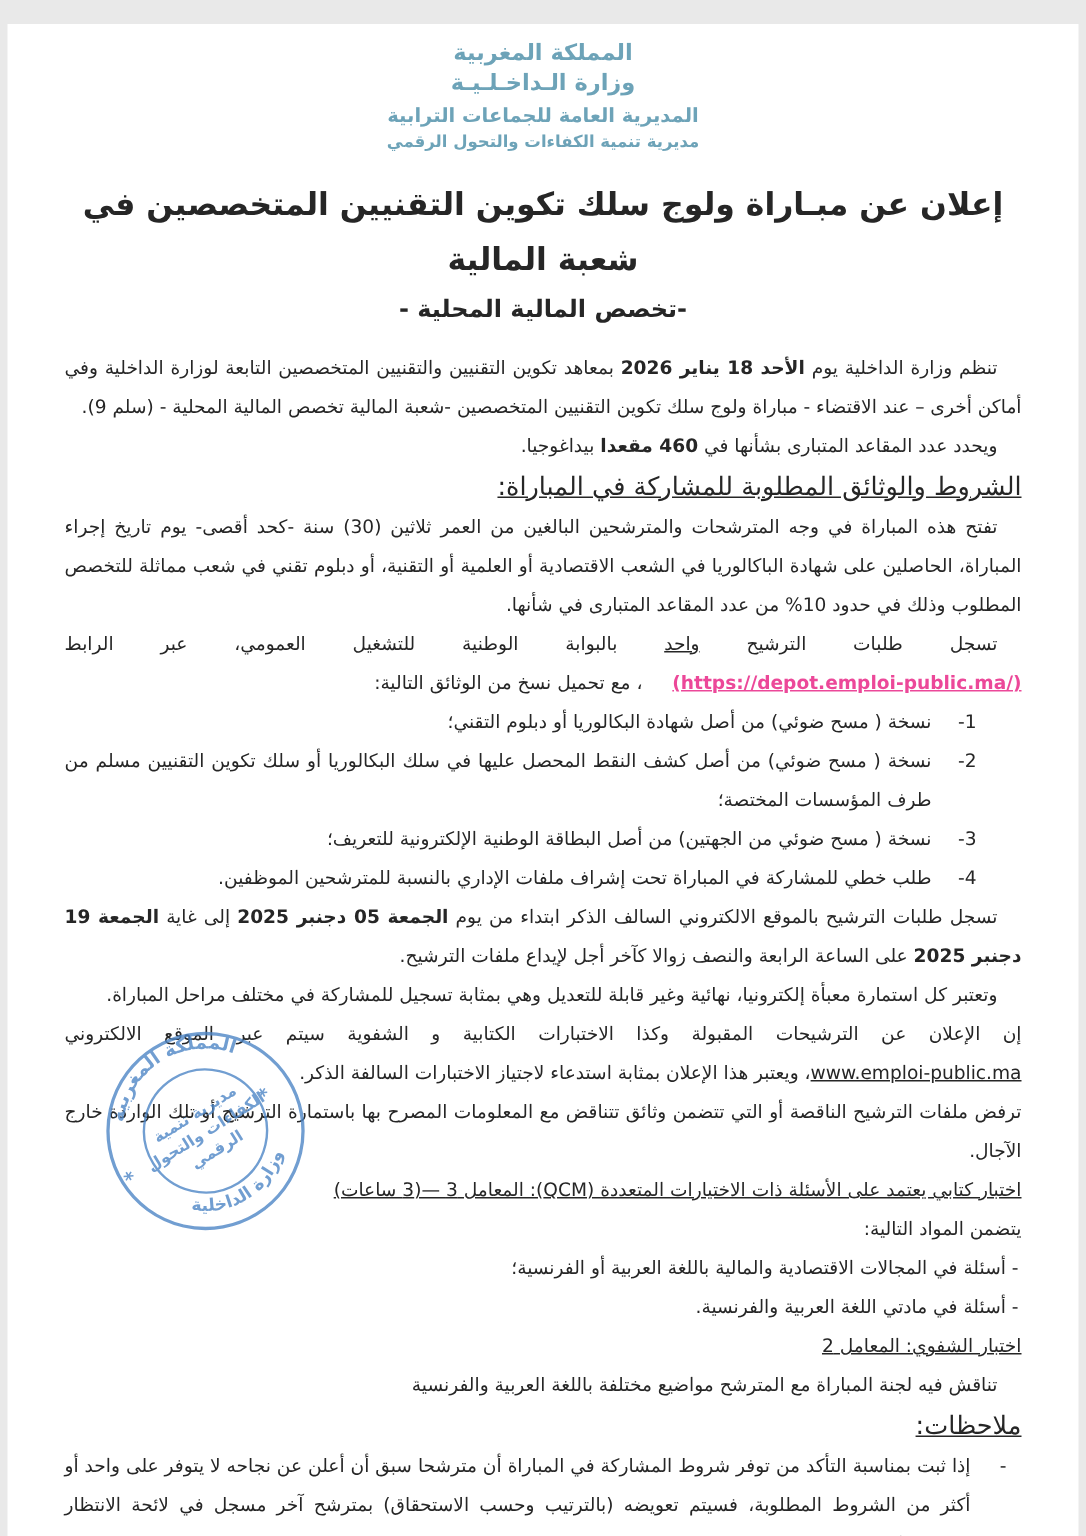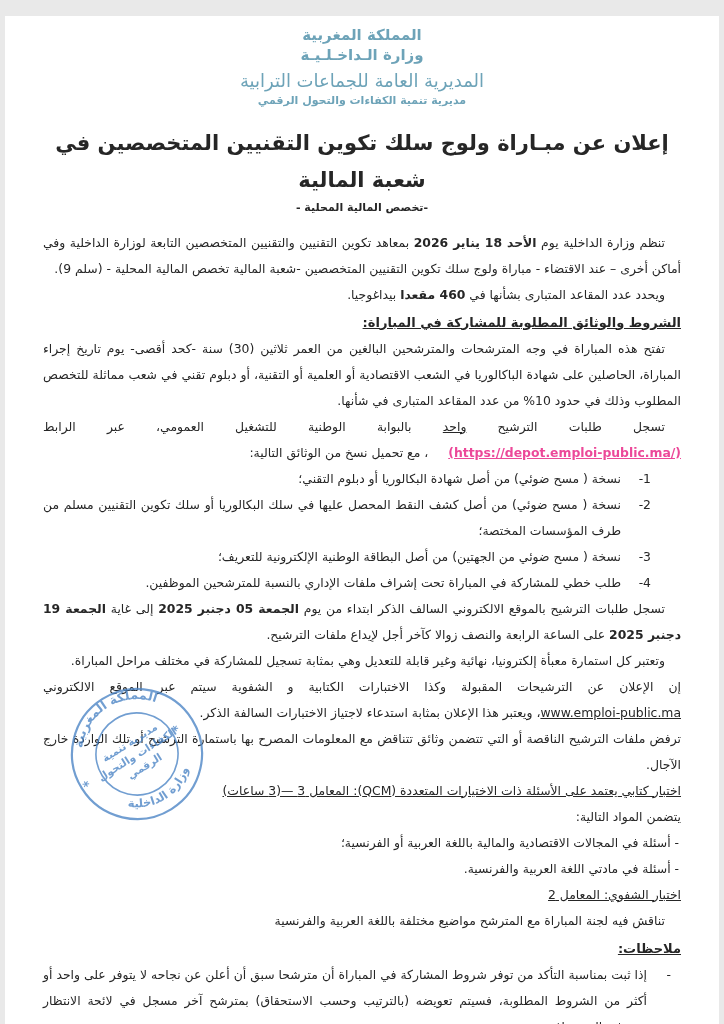--- a/index.html
+++ b/index.html
@@ -12,34 +12,34 @@
     color:#262626;
     direction:rtl;
     overflow:hidden;
     box-sizing:border-box;
     padding:10px 38px 0 38px;
   }
   
   .letterhead{text-align:center;color:#6da3b8;line-height:1.32;}
   .lh-1{font-size:15px;font-weight:bold;}
   .lh-2{font-size:15px;font-weight:bold;letter-spacing:1px;}
-  .lh-3{font-size:18px;font-weight:normal;margin-top:3px;}
+  .lh-3{font-size:13px;font-weight:bold;margin-top:3px;}
   .lh-4{font-size:11px;font-weight:bold;margin-top:2px;}
   
   .doc-title{text-align:center;margin-top:16px;line-height:1.75;}
   .title-1{font-size:21px;font-weight:bold;}
-  .title-2{font-size:11px;font-weight:bold;}
+  .title-2{font-size:16px;font-weight:bold;}
   
   .body-text{margin-top:12px;font-size:12.4px;line-height:26px;}
   .para{text-align:justify;margin:0;}
   .indent{text-indent:16px;}
   .bold{font-weight:bold;}
   .u{text-decoration:underline;}
   .section-head{
-    font-weight:bold;font-size:13px;
+    font-weight:normal;font-size:17px;
     text-decoration:underline;
     margin:2px 0 0 0;
   }
   .link-blue{color:#ec4899;font-weight:bold;text-decoration:underline;}
   .site-link{color:#262626;text-decoration:underline;}
   .ltr{direction:ltr;unicode-bidi:embed;display:inline-block;}
   
   .doc-list{margin:0;}
   .doc-item{display:flex;gap:12px;padding-right:30px;text-align:justify;}
   .doc-num{flex:0 0 18px;}

